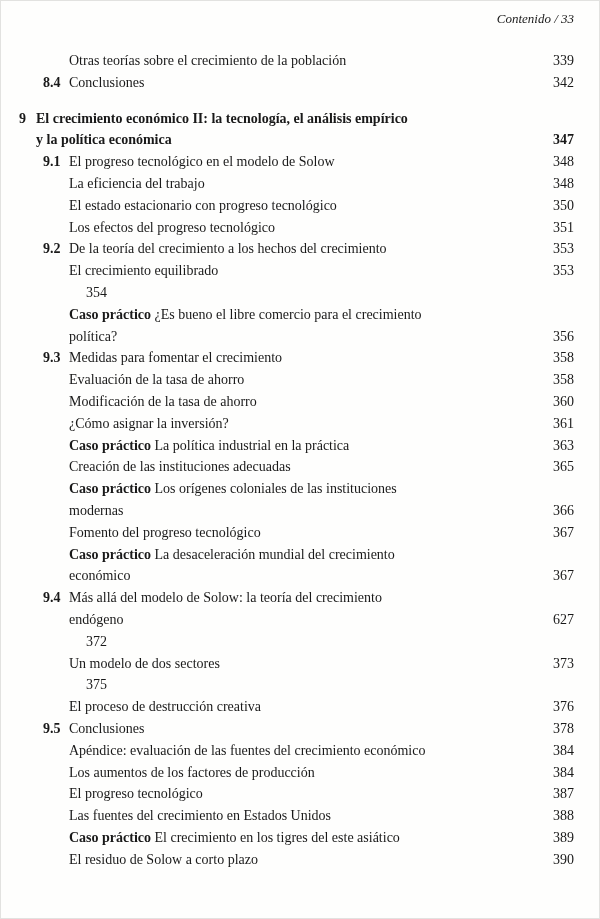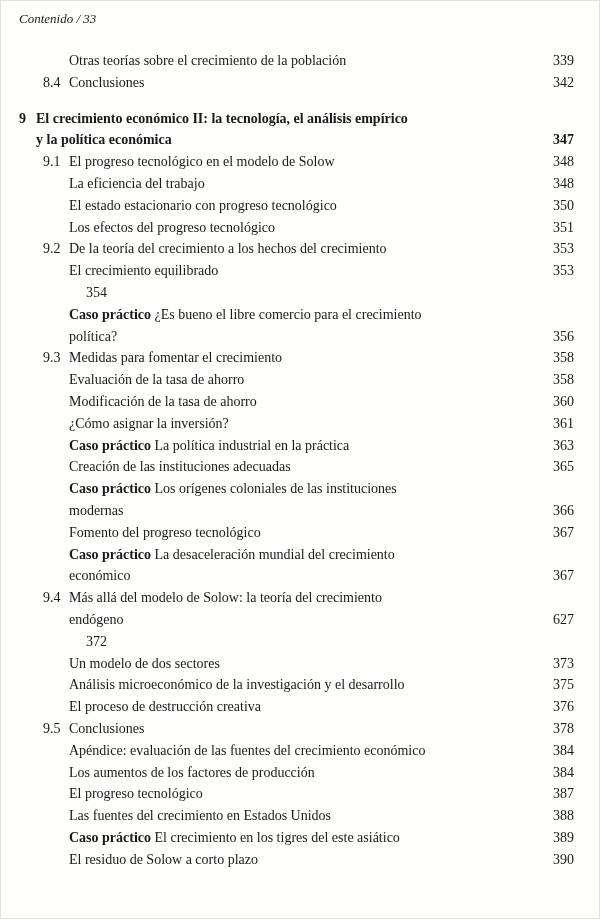--- a/index.html
+++ b/index.html
@@ -14,21 +14,21 @@
     box-sizing: border-box;
     background: #fefefd;
     border: 1px solid #e2e2e0;
     font-family: "Liberation Serif", serif;
     font-size: 14px;
     color: #191919;
     padding: 10px 25px 0 18px;
     overflow: hidden;
   }
   .running-head {
-    text-align: left;
+    text-align: right;
     font-style: italic;
     font-size: 13px;
     line-height: 16px;
     margin-bottom: 23px;
   }
   .toc {
     width: 100%;
   }
   .entry {
     display: block;
@@ -40,20 +40,21 @@
     font-weight: bold;
   }
   .row {
     display: flex;
     align-items: baseline;
     line-height: 21.8px;
   }
   .cell {
     flex: none;
     box-sizing: border-box;
+    font-weight: bold;
   }
   .cell.ch {
     width: 17px;
   }
   .cell.wide {
     width: 50px;
   }
   .cell.secnum {
     padding-left: 24px;
   }
@@ -252,21 +253,20 @@
       <div class="entry sub">
         <div class="row">
           <span class="cell wide"></span>
           <span class="txt">Un modelo de dos sectores</span>
           <span class="pg">373</span>
         </div>
       </div>
       <div class="entry sub">
         <div class="row">
           <span class="cell wide"></span>
-          <span class="txt">Análisis microeconómico de la investigación y el desarrollo</span>
           <span class="pg">375</span>
         </div>
       </div>
       <div class="entry sub">
         <div class="row">
           <span class="cell wide"></span>
           <span class="txt">El proceso de destrucción creativa</span>
           <span class="pg">376</span>
         </div>
       </div>

